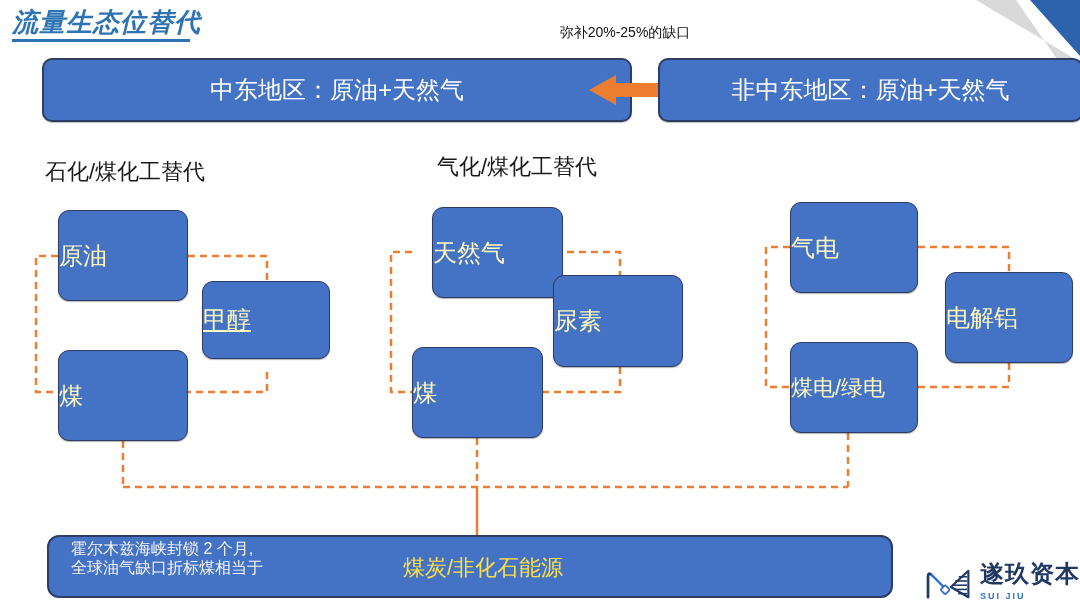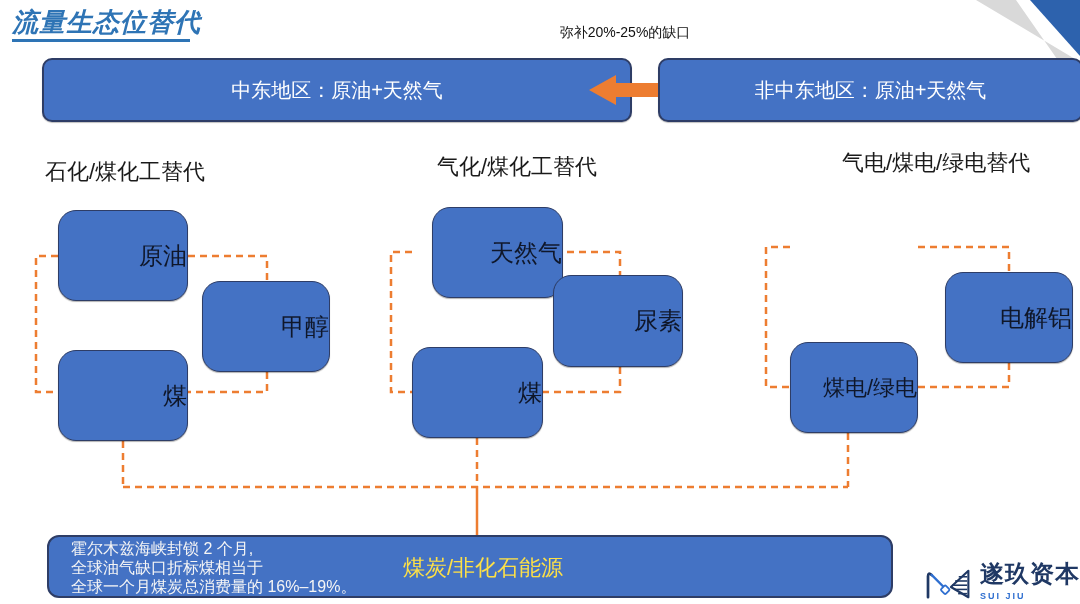--- a/index.html
+++ b/index.html
@@ -24,38 +24,38 @@
   .slide-title{
     position:absolute;left:12px;top:5px;font-size:26px;font-weight:bold;font-style:italic;
     color:var(--title-blue);font-family:"DejaVu Serif","Liberation Serif",serif;letter-spacing:1px;
   }
   .title-underline{position:absolute;left:12px;top:39px;width:178px;height:3px;background:var(--title-blue);}
   
   .gap-label{position:absolute;left:494px;top:24px;width:262px;text-align:center;font-size:14px;color:#111;}
   
   .flowbox{
     position:absolute;background:var(--box-fill);border:2px solid var(--box-border);border-radius:10px;
-    color:#fff;font-size:20px;display:flex;align-items:center;justify-content:center;
+    color:#fff;font-size:24px;display:flex;align-items:center;justify-content:center;
     box-shadow:0 1px 1px rgba(0,0,0,.25);
   }
   .box-mideast{left:42px;top:58px;width:590px;height:64px;}
   .box-nonmideast{left:658px;top:58px;width:425px;height:64px;}
   
   .col-header{position:absolute;font-size:22px;color:var(--header-text);text-align:left;}
   .h1{left:45px;top:157px;width:210px;}
   .h2{left:437px;top:152px;width:200px;}
   .h3{left:842px;top:148px;width:232px;}
   
   .node{
-    position:absolute;background:var(--box-fill);border:1.5px solid var(--box-border);border-radius:18px;
-    color:#0f172a;font-size:24px;display:flex;align-items:center;justify-content:flex-end;
+    position:absolute;background:var(--box-fill);border:1.5px solid var(--box-border);border-radius:11px;
+    color:#fef9c3;font-size:24px;display:flex;align-items:center;justify-content:flex-start;
     box-shadow:0 1px 1px rgba(0,0,0,.3);
   }
   .n-crude{left:58px;top:210px;width:130px;height:91px;}
-  .n-methanol{left:202px;top:281px;width:128px;height:91px;}
+  .n-methanol{left:202px;top:281px;width:128px;height:78px;text-decoration:underline;}
   .n-coal1{left:58px;top:350px;width:130px;height:91px;}
   .n-gas{left:412px;top:207px;width:131px;height:91px;margin-left:20px;}
   .n-urea{left:553px;top:275px;width:130px;height:92px;}
   .n-coal2{left:412px;top:347px;width:131px;height:91px;}
   .n-gaspower{left:790px;top:202px;width:128px;height:91px;}
   .n-aluminum{left:945px;top:272px;width:128px;height:91px;}
   .n-coalgreen{left:790px;top:342px;width:128px;height:91px;font-size:22px;}
   
   .bottom-bar{
     position:absolute;left:47px;top:535px;width:846px;height:63px;background:var(--box-fill);
@@ -118,21 +118,20 @@
   <div class="flowbox box-nonmideast z1">
     <span>非中东地区：原油+天然气</span>
   </div>
 
   <svg class="arrow-layer" viewBox="0 0 74 36" xmlns="http://www.w3.org/2000/svg">
     <polygon class="arrow-shape" points="3,18 30,3 30,11 72,11 72,25 30,25 30,33"></polygon>
   </svg>
 
   <div class="col-header h1 z1">石化/煤化工替代</div>
   <div class="col-header h2 z1">气化/煤化工替代</div>
-  <div class="col-header h3 z1">气电/煤电/绿电替代</div>
 
   <div class="node n-crude z1">
     <span>原油</span>
   </div>
   <div class="node n-methanol z1">
     <span>甲醇</span>
   </div>
   <div class="node n-coal1 z1">
     <span>煤</span>
   </div>
@@ -140,32 +139,34 @@
   <div class="node n-gas z1">
     <span>天然气</span>
   </div>
   <div class="node n-urea z1">
     <span>尿素</span>
   </div>
   <div class="node n-coal2 z1">
     <span>煤</span>
   </div>
 
+  <div class="node n-gaspower z1">
+    <span>气电</span>
+  </div>
   <div class="node n-aluminum z1">
     <span>电解铝</span>
   </div>
   <div class="node n-coalgreen z1">
     <span>煤电/绿电</span>
   </div>
 
   <div class="bottom-bar z1">
     <div class="bottom-note">
       <div>霍尔木兹海峡封锁 2 个月,</div>
       <div>全球油气缺口折标煤相当于</div>
-      <div>全球一个月煤炭总消费量的 16%–19%。</div>
     </div>
     <div class="bottom-label">煤炭/非化石能源</div>
   </div>
 
   <div class="logo z2">
     <svg width="78" height="52" viewBox="0 0 78 52" xmlns="http://www.w3.org/2000/svg">
       <path d="M5,48 L5,13 Q5,6 11,11" fill="none" stroke="var(--logo-navy)" stroke-width="4.5" stroke-linecap="round"></path>
       <path d="M11,11 L31,31" fill="none" stroke="var(--logo-blue)" stroke-width="4" stroke-linecap="round"></path>
       <rect x="28" y="30" width="11" height="11" rx="2" transform="rotate(45 33.5 35.5)" fill="#ffffff" stroke="var(--logo-blue)" stroke-width="3"></rect>
       <polygon points="72,4 43,31 72,48" fill="none" stroke="var(--logo-navy)" stroke-width="3.5" stroke-linejoin="round"></polygon>

